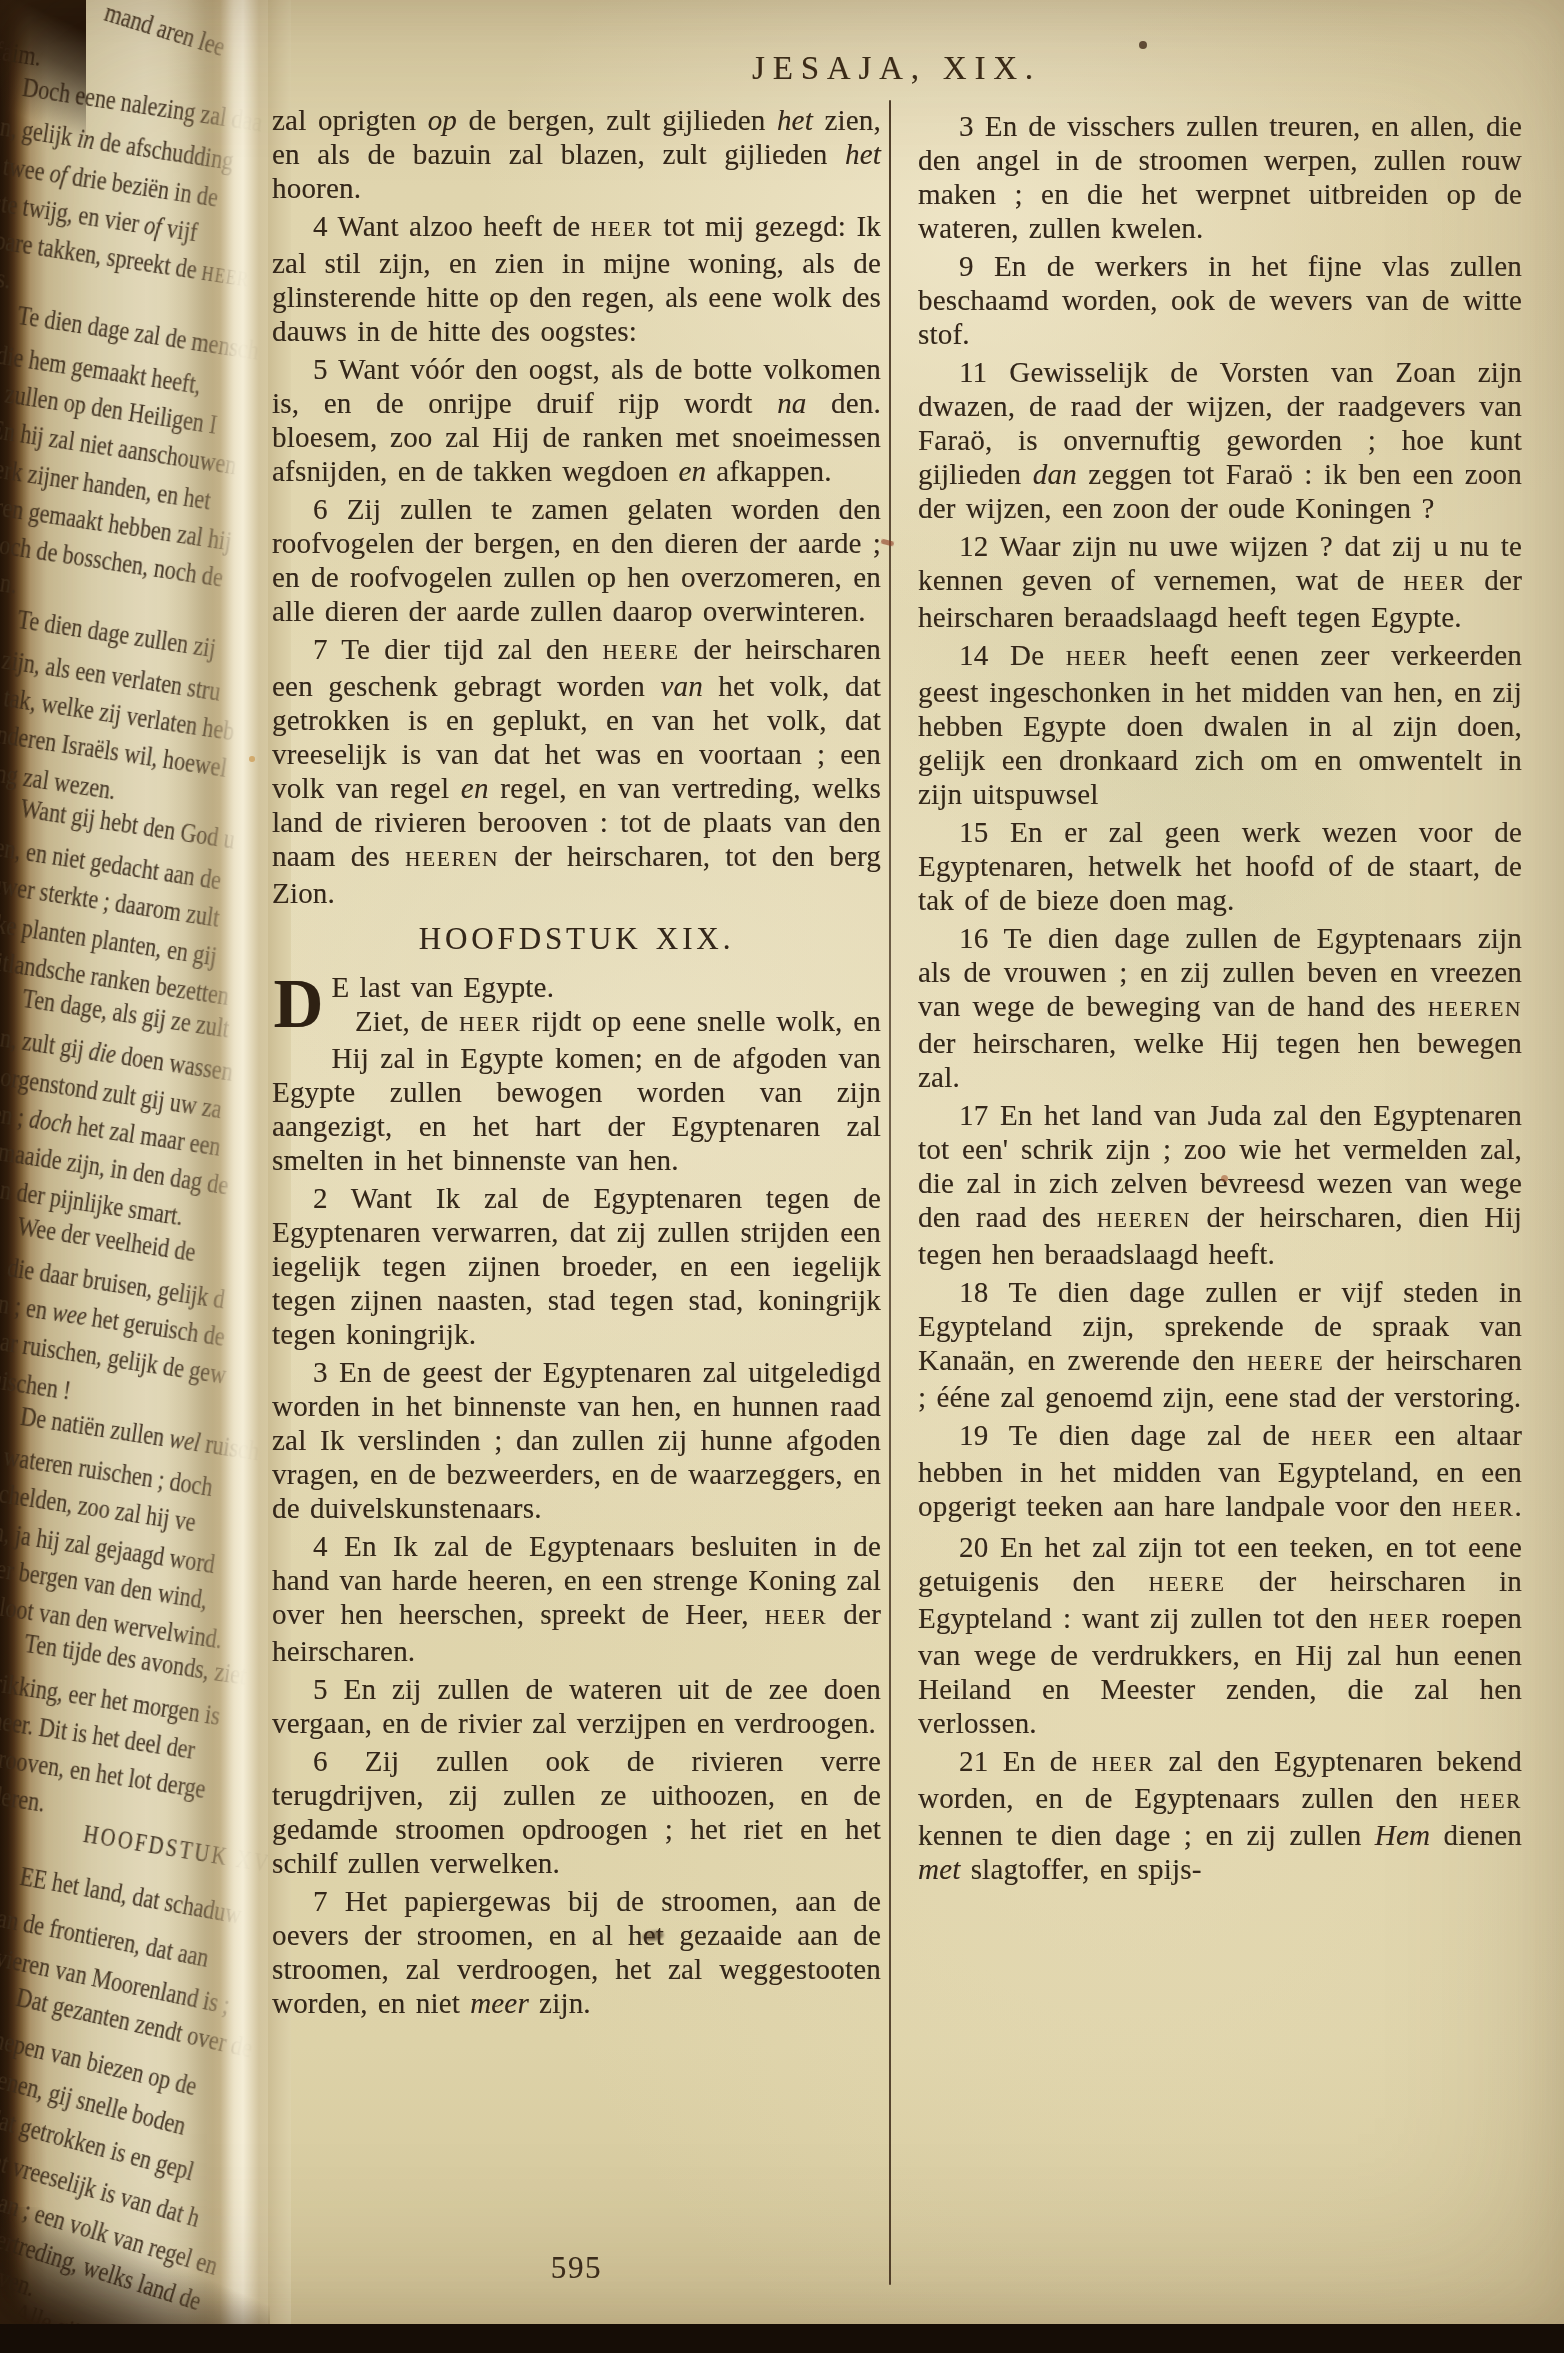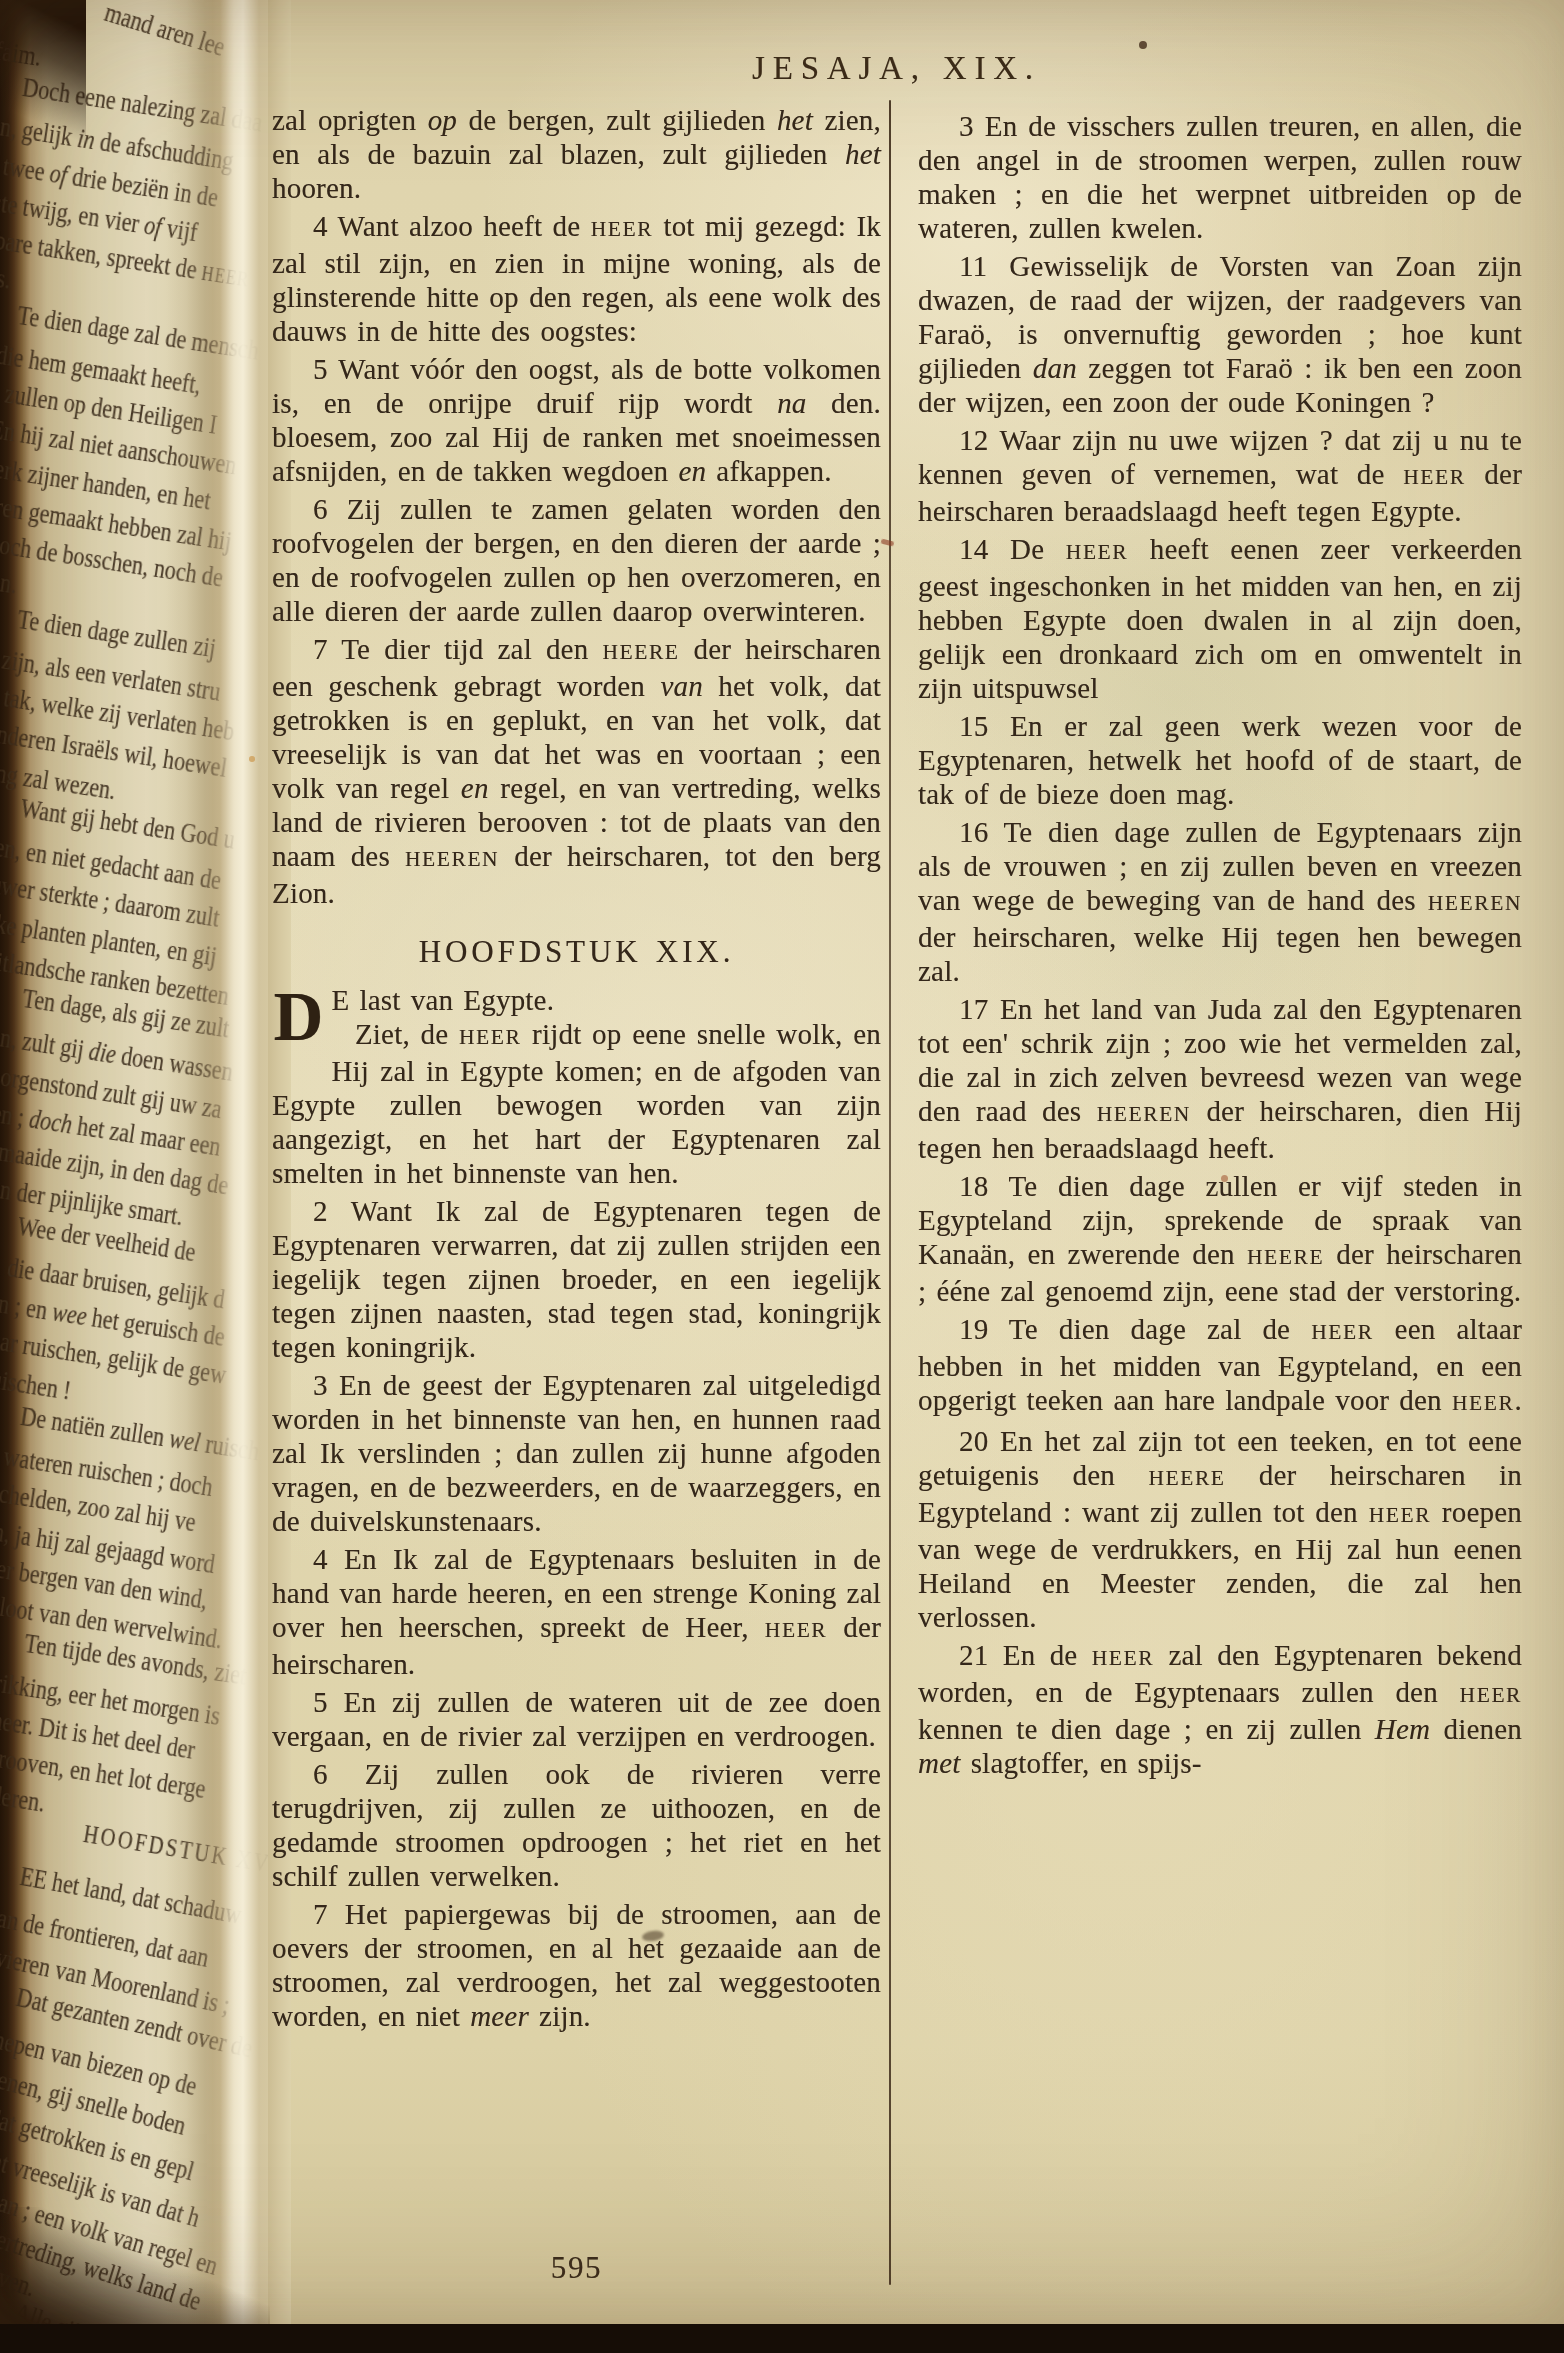--- a/index.html
+++ b/index.html
@@ -58,21 +58,21 @@
     position:absolute;z-index:5;text-align:justify;
     font-size:29px;line-height:34px;color:#34271a;
     text-shadow:0.2px 0.3px 0.5px rgba(52,39,26,.38);
     word-spacing:2.7px;letter-spacing:0.2px;
   }
   .col-left{left:268px;top:99px;width:617px;}
   .col-right{left:914px;top:105px;width:612px;}
   .para{margin:4px;padding:0;}
   .verse{text-indent:41px;}
   .flow{text-indent:0;}
-  .chapter-heading{margin:25px 0 14px;text-align:center;font-size:31px;letter-spacing:3.9px;
+  .chapter-heading{margin:12px 0 14px;text-align:center;font-size:31px;letter-spacing:3.9px;
     font-weight:normal;text-indent:0;}
   .dropcap{float:left;font-size:69px;line-height:56px;height:66px;margin:6.3px 7.8px 0 1.6px;
     font-weight:bold;color:#2e2113;}
   .ind{display:inline-block;width:23.5px;}
   .sc{font-size:.74em;letter-spacing:1.6px;}
   em{font-style:italic;}
   .page-number{position:absolute;left:268px;top:2250px;width:617px;text-align:center;z-index:5;
     font-size:31px;letter-spacing:1.6px;color:#3a2b1b;text-shadow:0.2px 0.3px 0.5px rgba(52,39,26,.38);}
   .stain{position:absolute;z-index:5;pointer-events:none;border-radius:50%;}
   .stain-smudge{left:642px;top:1931px;width:22px;height:10.2px;background:rgba(55,38,20,.5);
@@ -173,20 +173,21 @@
       <p class="para dropcap-para flow"><span class="dropcap">D</span>E last van Egypte.<br><span class="ind"></span>Ziet, de <span class="sc">HEER</span> rijdt op eene snelle wolk, en Hij zal in Egypte komen; en de afgoden van Egypte zullen bewogen worden van zijn aangezigt, en het hart der Egyptenaren zal smelten in het binnenste van hen.</p>
       <p class="para verse">2 Want Ik zal de Egyptenaren tegen de Egyptenaren verwarren, dat zij zullen strijden een iegelijk tegen zijnen broeder, en een iegelijk tegen zijnen naasten, stad tegen stad, koningrijk tegen koningrijk.</p>
       <p class="para verse">3 En de geest der Egyptenaren zal uitgeledigd worden in het binnenste van hen, en hunnen raad zal Ik verslinden ; dan zullen zij hunne afgoden vragen, en de bezweerders, en de waarzeggers, en de duivelskunstenaars.</p>
       <p class="para verse">4 En Ik zal de Egyptenaars besluiten in de hand van harde heeren, en een strenge Koning zal over hen heerschen, spreekt de Heer, <span class="sc">HEER</span> der heirscharen.</p>
       <p class="para verse">5 En zij zullen de wateren uit de zee doen vergaan, en de rivier zal verzijpen en verdroogen.</p>
       <p class="para verse">6 Zij zullen ook de rivieren verre terugdrijven, zij zullen ze uithoozen, en de gedamde stroomen opdroogen ; het riet en het schilf zullen verwelken.</p>
       <p class="para verse">7 Het papiergewas bij de stroomen, aan de oevers der stroomen, en al het gezaaide aan de stroomen, zal verdroogen, het zal weggestooten worden, en niet <em>meer</em> zijn.</p>
     </div>
   <div class="col col-right" id="colR">
       <p class="para verse">3 En de visschers zullen treuren, en allen, die den angel in de stroomen werpen, zullen rouw maken ; en die het werpnet uitbreiden op de wateren, zullen kwelen.</p>
+      <p class="para verse">9 En de werkers in het fijne vlas zullen beschaamd worden, ook de wevers van de witte stof.</p>
       <p class="para verse">11 Gewisselijk de Vorsten van Zoan zijn dwazen, de raad der wijzen, der raadgevers van Faraö, is onvernuftig geworden ; hoe kunt gijlieden <em>dan</em> zeggen tot Faraö : ik ben een zoon der wijzen, een zoon der oude Koningen ?</p>
       <p class="para verse">12 Waar zijn nu uwe wijzen ? dat zij u nu te kennen geven of vernemen, wat de <span class="sc">HEER</span> der heirscharen beraadslaagd heeft tegen Egypte.</p>
       <p class="para verse">14 De <span class="sc">HEER</span> heeft eenen zeer verkeerden geest ingeschonken in het midden van hen, en zij hebben Egypte doen dwalen in al zijn doen, gelijk een dronkaard zich om en omwentelt in zijn uitspuwsel</p>
       <p class="para verse">15 En er zal geen werk wezen voor de Egyptenaren, hetwelk het hoofd of de staart, de tak of de bieze doen mag.</p>
       <p class="para verse">16 Te dien dage zullen de Egyptenaars zijn als de vrouwen ; en zij zullen beven en vreezen van wege de beweging van de hand des <span class="sc">HEEREN</span> der heirscharen, welke Hij tegen hen bewegen zal.</p>
       <p class="para verse">17 En het land van Juda zal den Egyptenaren tot een' schrik zijn ; zoo wie het vermelden zal, die zal in zich zelven bevreesd wezen van wege den raad des <span class="sc">HEEREN</span> der heirscharen, dien Hij tegen hen beraadslaagd heeft.</p>
       <p class="para verse">18 Te dien dage zullen er vijf steden in Egypteland zijn, sprekende de spraak van Kanaän, en zwerende den <span class="sc">HEERE</span> der heirscharen ; ééne zal genoemd zijn, eene stad der verstoring.</p>
       <p class="para verse">19 Te dien dage zal de <span class="sc">HEER</span> een altaar hebben in het midden van Egypteland, en een opgerigt teeken aan hare landpale voor den <span class="sc">HEER</span>.</p>
       <p class="para verse">20 En het zal zijn tot een teeken, en tot eene getuigenis den <span class="sc">HEERE</span> der heirscharen in Egypteland : want zij zullen tot den <span class="sc">HEER</span> roepen van wege de verdrukkers, en Hij zal hun eenen Heiland en Meester zenden, die zal hen verlossen.</p>
       <p class="para verse">21 En de <span class="sc">HEER</span> zal den Egyptenaren bekend worden, en de Egyptenaars zullen den <span class="sc">HEER</span> kennen te dien dage ; en zij zullen <em>Hem</em> dienen <em>met</em> slagtoffer, en spijs-</p>

